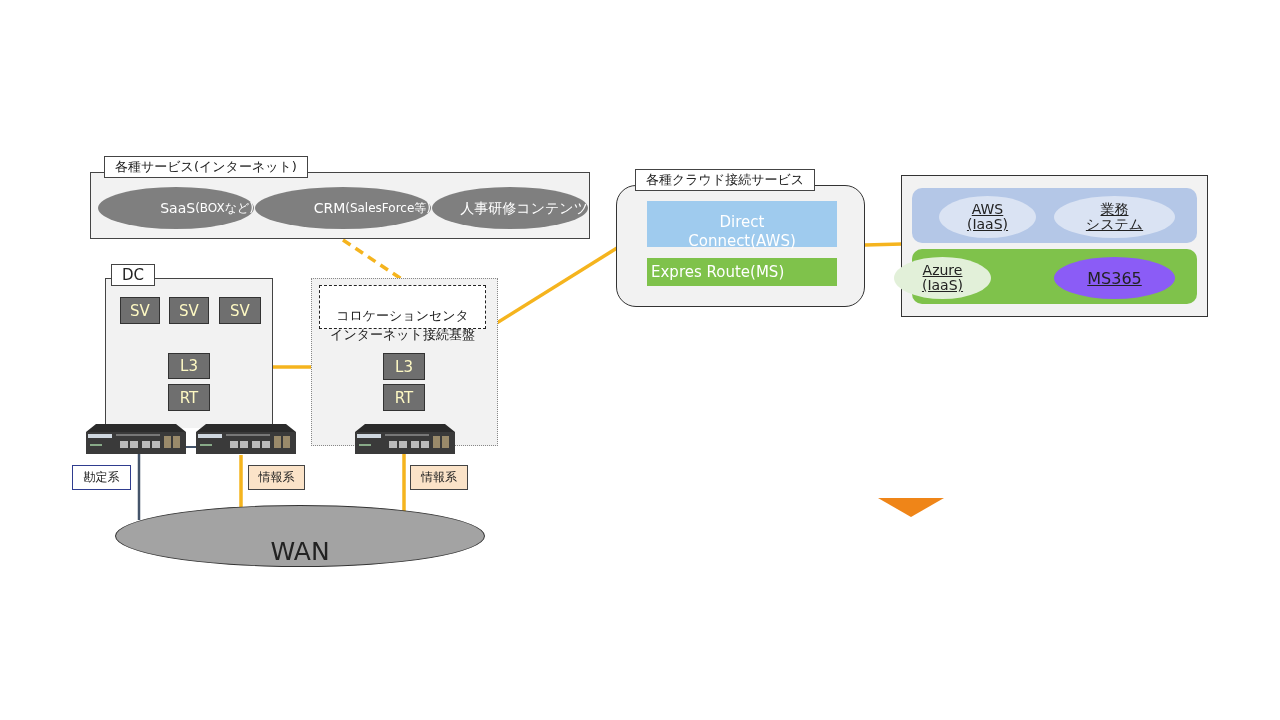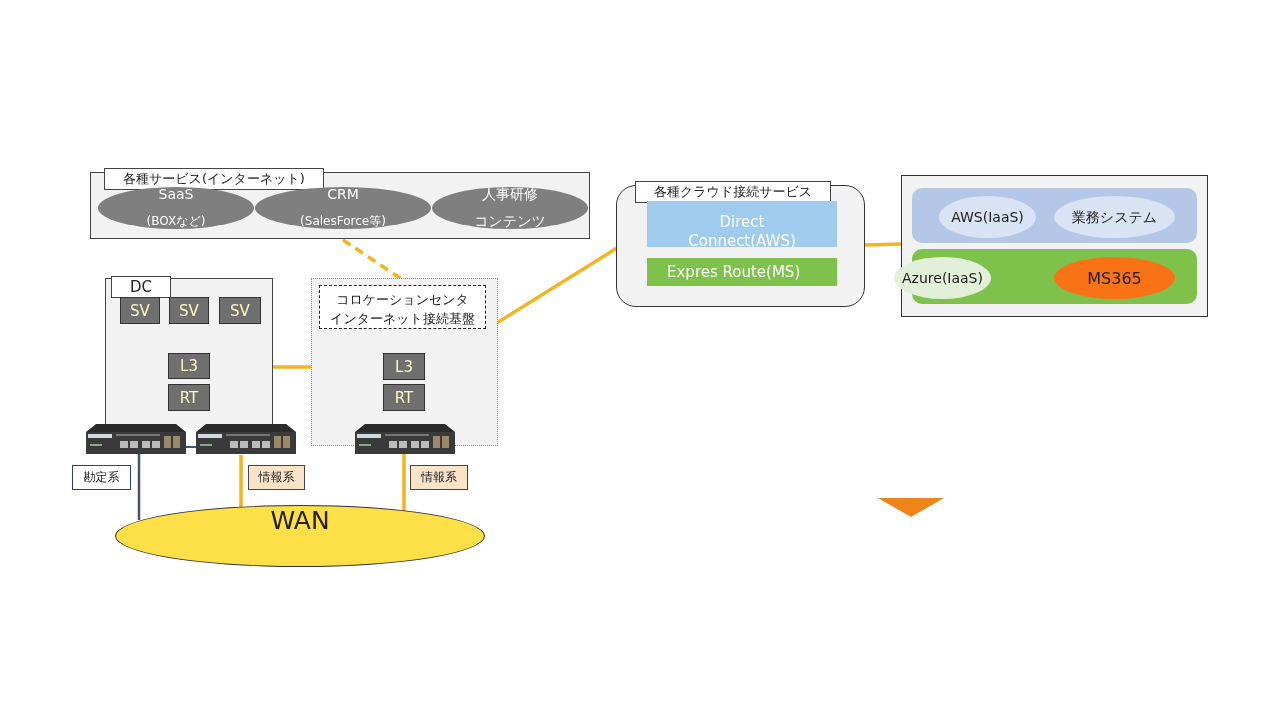--- a/index.html
+++ b/index.html
@@ -1,29 +1,29 @@
 <!DOCTYPE html>
 <html><head>
   <meta charset="utf-8">
   <style>
     html, body { margin:0; padding:0; background:#ffffff; }
     body { width:1280px; height:720px; position:relative; overflow:hidden;
            font-family:"DejaVu Sans", "Liberation Sans", sans-serif; color:#222; }
     .abs { position:absolute; box-sizing:border-box; }
     svg.lines { position:absolute; left:0; top:0; width:1280px; height:720px; pointer-events:none; }
     .panel { background:#f2f2f2; border:1.5px solid #444; }
-    .tab-label { background:#fff; border:1.5px solid #444; font-size:13px; padding:1px 18px; white-space:nowrap; line-height:18px;margin-top:12px; }
-    .ellipse { border-radius:50%; display:flex; flex-direction:column; align-items:center; justify-content:space-between; text-align:center; line-height:15px;gap:12px; }
+    .tab-label { background:#fff; border:1.5px solid #444; font-size:13px; padding:1px 10px; white-space:nowrap; line-height:18px; }
+    .ellipse { border-radius:50%; display:flex; flex-direction:row; align-items:center; justify-content:flex-end; text-align:center; line-height:15px; }
     .svc-ell { background:#7f7f7f; color:#fff; font-size:14px; }
     .svc-ell .sub { font-size:12px; }
     .node { background:#6f6f6f; border:1.5px solid #333; color:#fef9c3; font-size:15px; display:flex; align-items:center; justify-content:center; }
     .device { }
     .sys-label { font-size:12px; display:flex; align-items:center; justify-content:center; }
     .cloud-row { border-radius:10px; }
-    .cloud-ell { border-radius:50%; display:flex; flex-direction:row; align-items:center; justify-content:center; text-align:center; font-size:14px; line-height:15px; color:#222; }
+    .cloud-ell { border-radius:50%; display:flex; flex-direction:column; align-items:center; justify-content:center; text-align:center; font-size:14px; line-height:15px; color:#222;text-decoration:underline; }
   </style>
 </head>
 <body>
 
 <svg class="lines">
 
   <line x1="343" y1="240" x2="403" y2="280" stroke="#f5b41e" stroke-width="3.5" stroke-dasharray="9,6"></line>
   <line x1="403" y1="280" x2="403" y2="288" stroke="#f5b41e" stroke-width="3.5"></line>
 
   <line x1="404" y1="330" x2="404" y2="512" stroke="#f5b41e" stroke-width="3.5"></line>
@@ -62,21 +62,21 @@
 
 <div class="abs panel" style="left:105px; top:278px; width:168px; height:150px; border-bottom:none;"></div>
 <div class="abs tab-label" style="left:111px; top:264px; font-size:15px;">DC</div>
 <div class="abs node" style="left:120px; top:297px; width:40px; height:27px;">SV</div>
 <div class="abs node" style="left:169px; top:297px; width:40px; height:27px;">SV</div>
 <div class="abs node" style="left:219px; top:297px; width:42px; height:27px;">SV</div>
 <div class="abs node" style="left:168px; top:353px; width:42px; height:26px;">L3</div>
 <div class="abs node" style="left:168px; top:384px; width:42px; height:27px;">RT</div>
 
 <div class="abs" style="left:311px; top:278px; width:187px; height:168px; background:#f2f2f2; border:1px dotted #888;"></div>
-<div class="abs" style="left:319px; top:285px; width:167px; height:44px; background:#fff; border:1.5px dashed #222; text-align:center; font-size:13px; line-height:19px; padding-top:4px;">
+<div class="abs" style="left:319px; top:285px; width:167px; height:44px; background:#fff; border:1.5px dashed #222; text-align:center; font-size:13px; line-height:19px; padding-top:20px;">
   <div>コロケーションセンタ</div>
   <div>インターネット接続基盤</div>
 </div>
 <div class="abs node" style="left:383px; top:353px; width:42px; height:27px;">L3</div>
 <div class="abs node" style="left:383px; top:384px; width:42px; height:27px;">RT</div>
 
 <svg class="abs device" style="left:86px; top:424px; width:100px; height:30px;" viewBox="0 0 100 30">
   <polygon points="10,0 90,0 100,8 0,8" fill="#2b2b2b"></polygon>
   <rect x="0" y="8" width="100" height="22" fill="#3a3a3a"></rect>
   <rect x="2" y="10" width="24" height="4" fill="#cfd7df"></rect>
@@ -113,48 +113,48 @@
     <rect x="66" y="17" width="8" height="7" fill="#bbb"></rect>
   <rect x="78" y="12" width="7" height="12" fill="#9a8a6a"></rect>
     <rect x="87" y="12" width="7" height="12" fill="#9a8a6a"></rect>
   <rect x="4" y="20" width="12" height="2" fill="#8a8"></rect>
 </svg>
 
 <div class="abs sys-label" style="left:72px; top:465px; width:59px; height:25px; background:#fff; border:1.5px solid #2f3d8f;">勘定系</div>
 <div class="abs sys-label" style="left:248px; top:465px; width:57px; height:25px; background:#fbe3c8; border:1.5px solid #444;">情報系</div>
 <div class="abs sys-label" style="left:410px; top:465px; width:58px; height:25px; background:#fbe3c8; border:1.5px solid #444;">情報系</div>
 
-<div class="abs" style="left:115px; top:505px; width:370px; height:62px; border-radius:50%; background:#fde047; border:1.5px solid #333; display:flex; align-items:flex-start; justify-content:center;">
+<div class="abs" style="left:115px; top:505px; width:370px; height:62px; border-radius:50%; background:#a3a3a3; border:1.5px solid #333; display:flex; align-items:flex-end; justify-content:center;">
   <span style="font-size:25px; color:#222;">WAN</span>
 </div>
 
 <div class="abs" style="left:616px; top:185px; width:249px; height:122px; background:#f2f2f2; border:1.5px solid #333; border-radius:20px;"></div>
 <div class="abs tab-label" style="left:635px; top:169px;">各種クラウド接続サービス</div>
 <div class="abs" style="left:647px; top:201px; width:190px; height:46px; background:#9fcbee; color:#fff; text-align:center; font-size:15px; line-height:19px; padding-top:12px;">
   <div>Direct</div>
   <div>Connect(AWS)</div>
 </div>
-<div class="abs" style="left:647px; top:258px; width:190px; height:28px; background:#7fc24b; color:#fff; font-size:15px; line-height:28px; padding-left:20px;">
+<div class="abs" style="left:647px; top:258px; width:190px; height:28px; background:#7fc24b; color:#fff; font-size:15px; line-height:28px; padding-left:4px;">
   <span>Expres Route(MS)</span>
 </div>
 
 <div class="abs" style="left:901px; top:175px; width:307px; height:142px; background:#f2f2f2; border:1.5px solid #333;"></div>
 <div class="abs cloud-row" style="left:912px; top:188px; width:285px; height:55px; background:#b4c7e7;"></div>
 <div class="abs cloud-ell" style="left:939px; top:196px; width:97px; height:42px; background:#dae3f3;">
   <span>AWS</span>
   <span>(IaaS)</span>
 </div>
 <div class="abs cloud-ell" style="left:1054px; top:196px; width:121px; height:42px; background:#dae3f3;">
   <span>業務</span>
   <span>システム</span>
 </div>
 <div class="abs cloud-row" style="left:912px; top:249px; width:285px; height:55px; background:#7fc24b;"></div>
 <div class="abs cloud-ell" style="left:894px; top:257px; width:97px; height:42px; background:#e2f0d9;">
   <span>Azure</span>
   <span>(IaaS)</span>
 </div>
-<div class="abs cloud-ell" style="left:1054px; top:257px; width:121px; height:42px; background:#f97316; font-size:16px;">
+<div class="abs cloud-ell" style="left:1054px; top:257px; width:121px; height:42px; background:#8b5cf6; font-size:16px;">
   <span>MS365</span>
 </div>
 
 <svg class="abs" style="left:878px; top:498px; width:66px; height:20px;" viewBox="0 0 66 20">
   <polygon points="0,0 66,0 33,19" fill="#ef8518"></polygon>
 </svg>
 
 </body></html>

